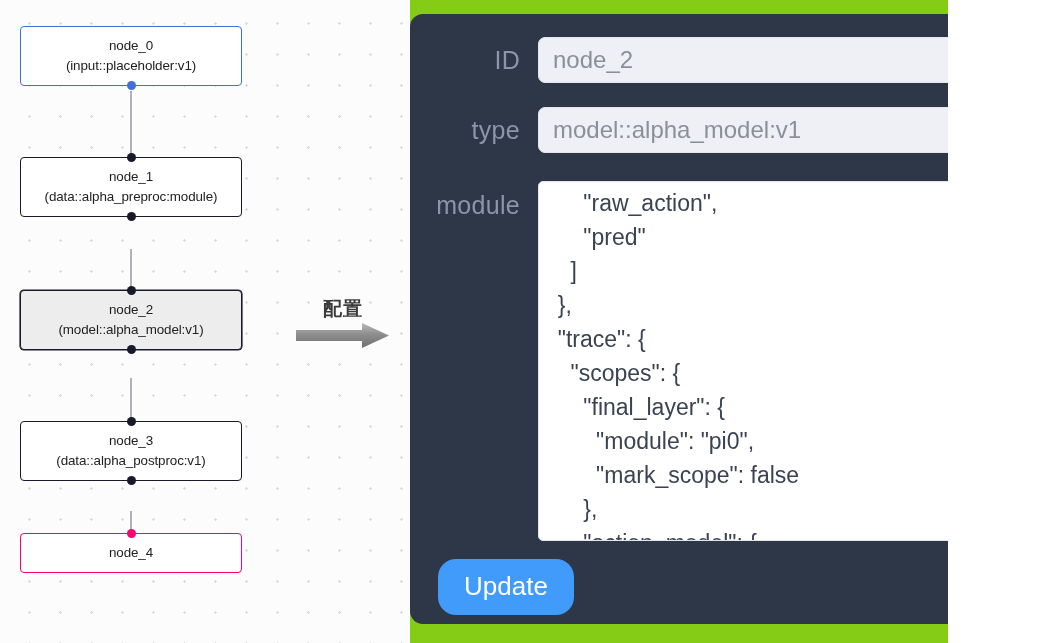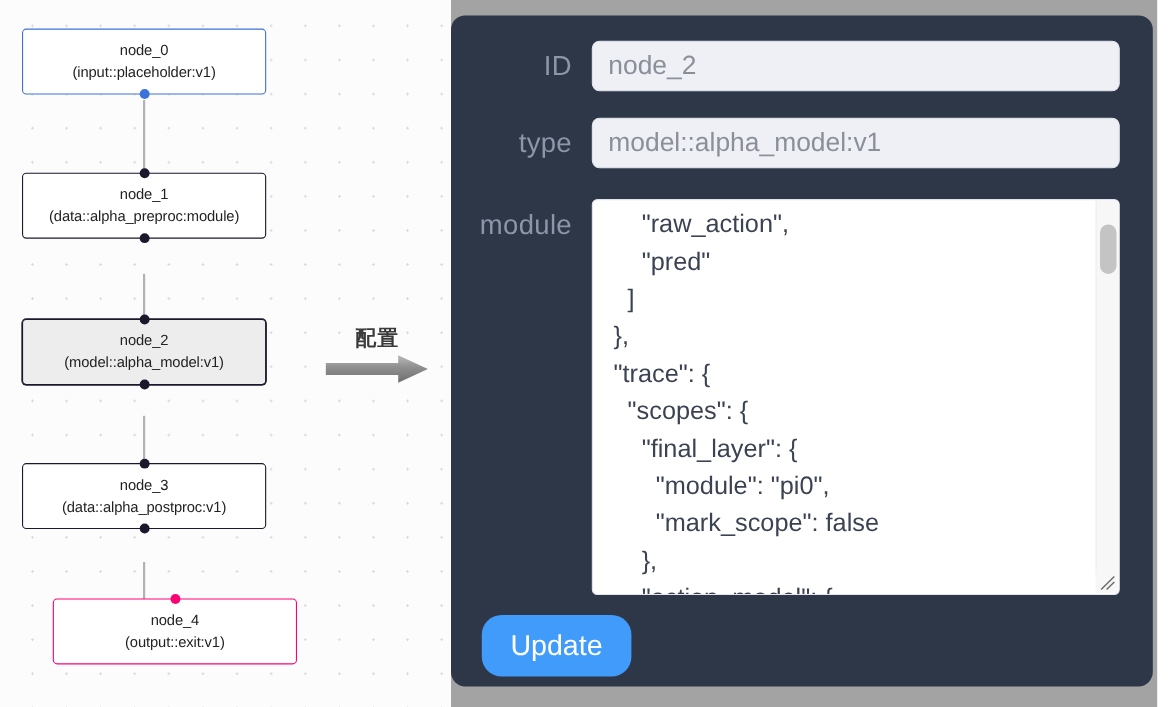--- a/index.html
+++ b/index.html
@@ -7,23 +7,23 @@
   html, body {
     margin: 0; padding: 0;
     width: 1062px; height: 643px;
     overflow: hidden;
     background: #ffffff;
     font-family: "Liberation Sans", "DejaVu Sans", sans-serif;
   }
 
   #app {
     position: relative;
-    width: 1052px;
+    width: 948px;
     height: 643px;
-    background: #a3a3a3;
+    background: #84cc16;
     overflow: hidden;
   }
 
   
   .flow-canvas {
     position: absolute;
     left: 0; top: 0;
     width: 410px; height: 643px;
     background-color: #fcfcfc;
     background-image: radial-gradient(circle, #d9d9de 1.1px, transparent 1.2px);
@@ -233,23 +233,22 @@
       <span class="handle bottom"></span>
     </div>
 
     <div class="node" style="left:20px; top:421px;">
       <span class="node-title">node_3</span>
       <span class="node-sub">(data::alpha_postproc:v1)</span>
       <span class="handle top"></span>
       <span class="handle bottom"></span>
     </div>
 
-    <div class="node is-output" style="left:20px; top:544px;margin-left:28px;">
+    <div class="node is-output" style="left:20px; top:533px;">
       <span class="node-title">node_4</span>
-      <span class="node-sub">(output::exit:v1)</span>
       <span class="handle top pink"></span>
     </div>
   </div>
 
   <div class="arrow-group">
     <div class="arrow-label">配置</div>
     <svg width="94" height="28" viewBox="0 0 94 28">
       <defs>
         <linearGradient id="arrGrad" x1="0" y1="0" x2="0" y2="1">
           <stop offset="0%" stop-color="#b9b9b9"></stop>

